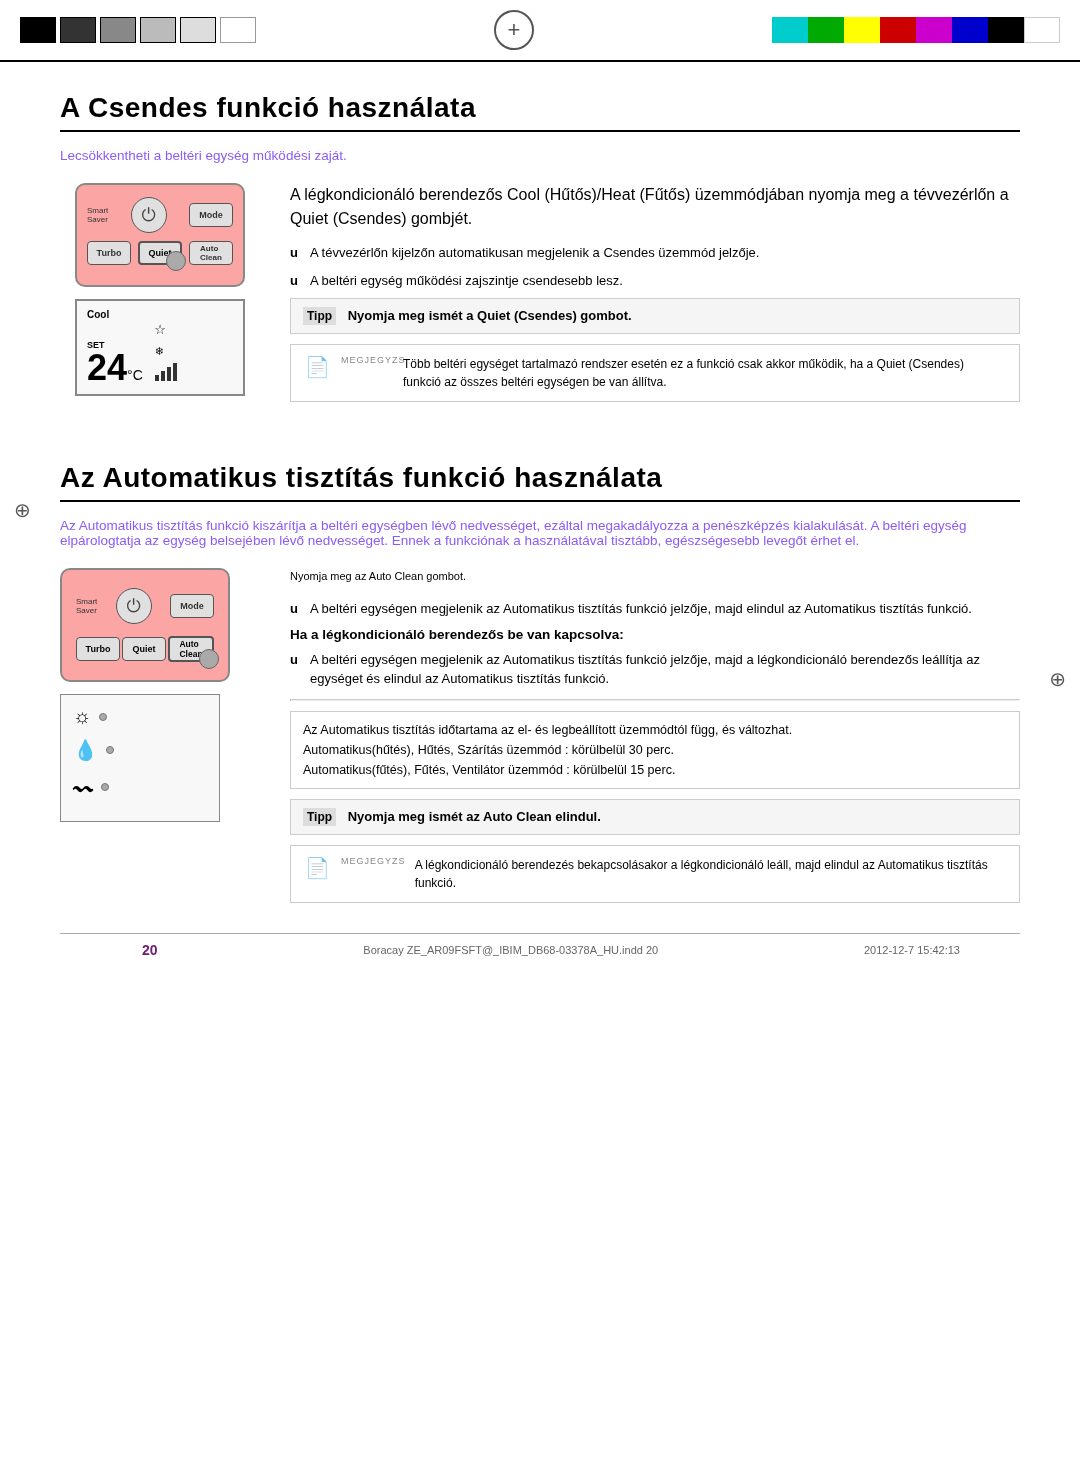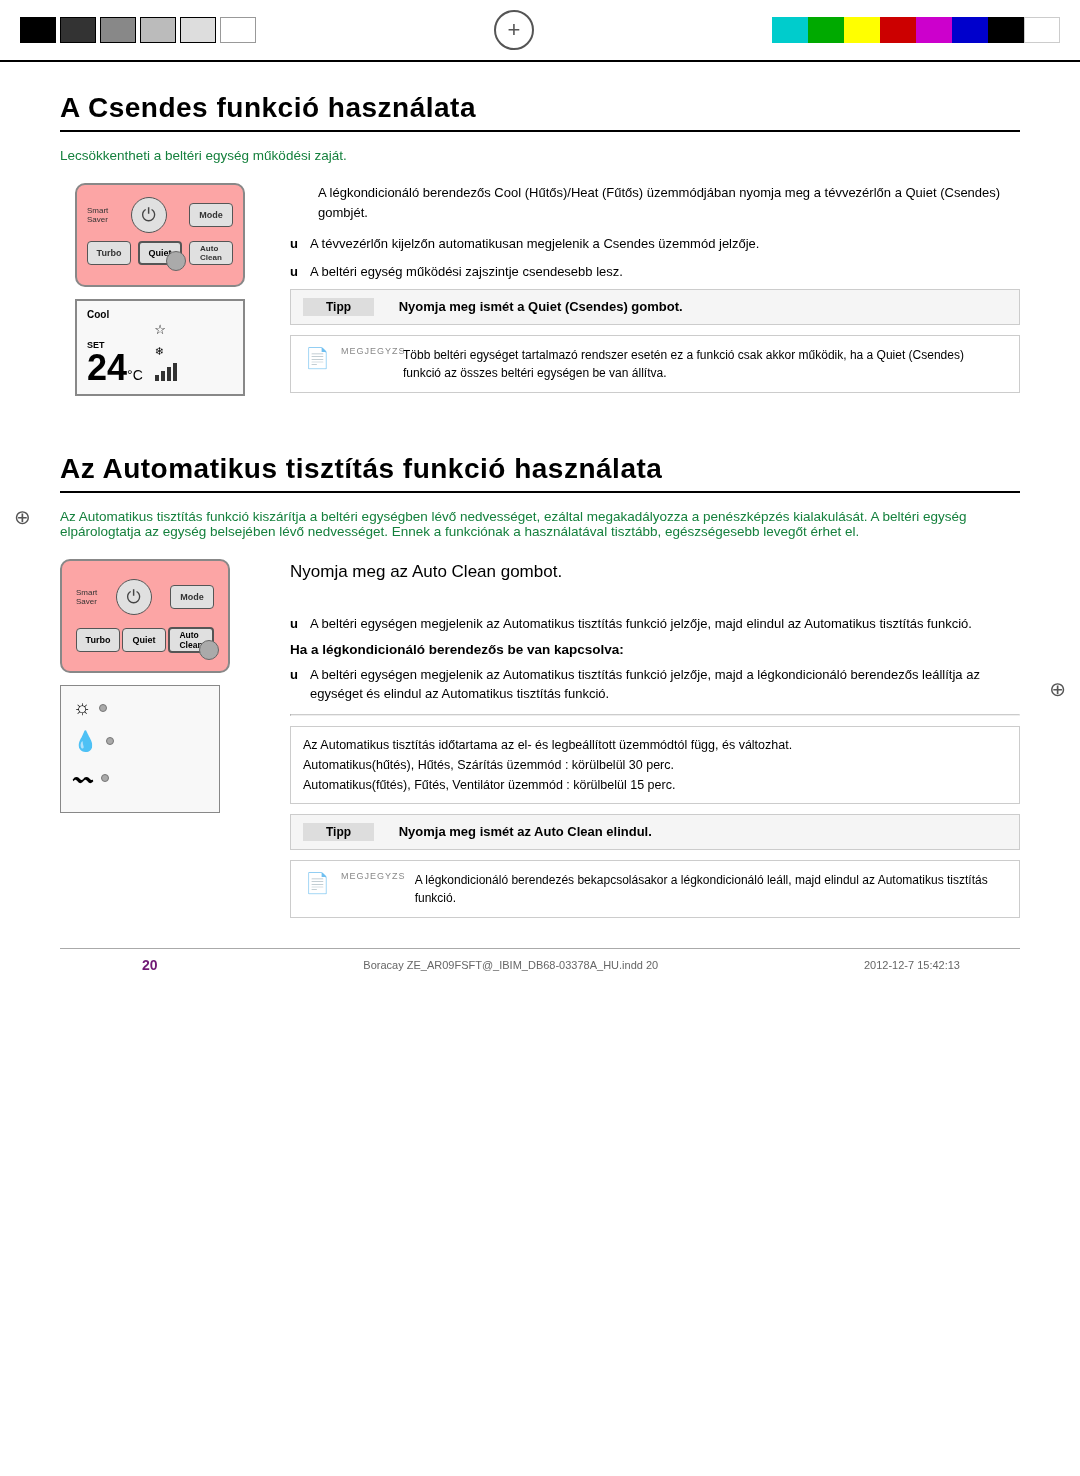--- a/index.html
+++ b/index.html
@@ -24,21 +24,21 @@
       font-weight: bold;
       border-bottom: 2px solid #000;
       padding-bottom: 6px;
       margin-bottom: 16px;
       letter-spacing: 0.5px;
     }
 
     .section-intro {
       font-size: 13.5px;
       margin-bottom: 20px;
-      color: #15803d;
+      color: #8b5cf6;
     }
 
     .section-body {
       display: flex;
       gap: 30px;
       margin-bottom: 20px;
     }
 
     
     .remote-container {
@@ -173,24 +173,23 @@
       width: 4px;
       background: #333;
     }
 
     
     .instructions-panel {
       flex: 1;
     }
 
     .instruction-main {
-      font-size: 13px;
+      font-size: 16px;
       margin-bottom: 12px;
       line-height: 1.5;
-      margin-left: 28px;
     }
 
     .bullet-item {
       display: flex;
       gap: 8px;
       margin-bottom: 8px;
       font-size: 13px;
       line-height: 1.5;
     }
 
@@ -205,23 +204,23 @@
       border: 1px solid #ccc;
       padding: 8px 12px;
       margin: 8px 0;
       font-size: 13px;
       font-weight: bold;
     }
 
     .tip-label {
       display: inline-block;
       background: #ddd;
-      padding: 2px 23px;
-      font-weight: bold;
-      margin-right: 21px;
+      padding: 2px 4px;
+      font-weight: bold;
+      margin-right: 8px;
       font-size: 12px;
     }
 
     .note-box {
       border: 1px solid #ccc;
       padding: 10px 14px;
       margin: 10px 0;
       font-size: 12px;
       display: flex;
       gap: 12px;
@@ -261,23 +260,23 @@
 
     .left-col {
       flex: 0 0 200px;
     }
 
     .right-col {
       flex: 1;
     }
 
     .right-col-text {
-      font-size: 17px;
+      font-size: 11px;
       line-height: 1.55;
-      margin-bottom: 29px;
+      margin-bottom: 14px;
     }
 
     .sub-heading {
       font-size: 13.5px;
       font-weight: bold;
       margin-bottom: 8px;
     }
 
     .display-panel2 {
       width: 160px;

